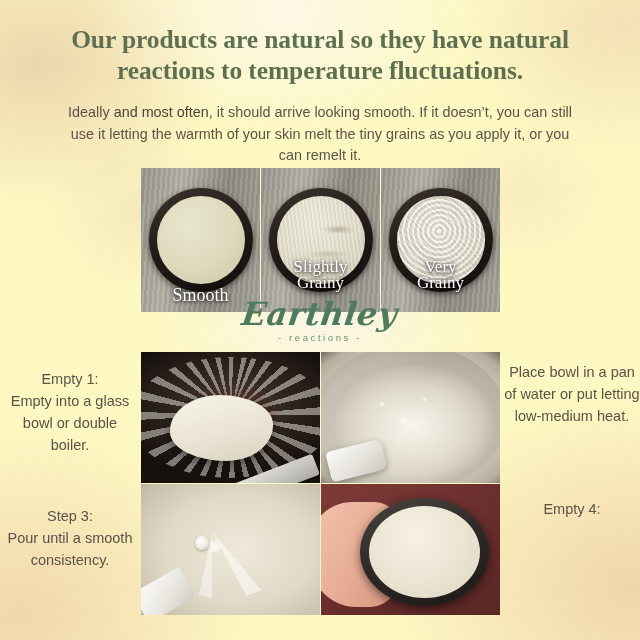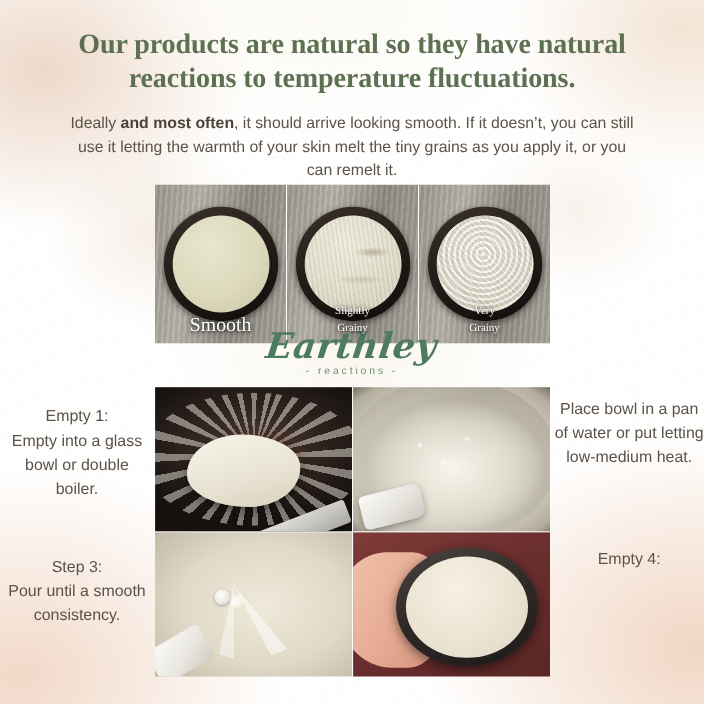--- a/index.html
+++ b/index.html
@@ -14,21 +14,21 @@
     position: relative;
     background: #f3ece1;
   }
 
   
   #infographic {
     position: absolute;
     inset: 0;
     width: 640px;
     height: 640px;
-    background-color: #ffffff;
+    background-color: #fef9c3;
     overflow: hidden;
   }
   .bg-layer {
     position: absolute;
     inset: 0;
     pointer-events: none;
   }
   .bg-wash1 {
     background:
       radial-gradient(ellipse 260px 200px at 6% 10%, rgba(223,186,158,0.55) 0%, rgba(223,186,158,0.22) 45%, rgba(223,186,158,0) 72%),
@@ -67,21 +67,21 @@
     letter-spacing: -0.1px;
     margin: 0 44px;
   }
   .subhead {
     margin: 16px 58px 0 58px;
     font-family: "Liberation Sans", sans-serif;
     font-size: 14.4px;
     line-height: 21.5px;
     color: #5c5349;
   }
-  .subhead b { font-weight: bold; color: #4b443b; }
+  .subhead b { font-weight: normal; color: #4b443b; }
 
   
   .jar-strip {
     position: absolute;
     left: 141px;
     top: 168px;
     width: 359px;
     height: 144px;
     display: flex;
     gap: 1px;
@@ -150,24 +150,24 @@
     inset: 0;
     background:
       repeating-radial-gradient(circle at 48% 40%, rgba(255,255,255,0.55) 0 2px, rgba(170,162,140,0.35) 2px 5px),
       repeating-linear-gradient(45deg, rgba(255,255,255,0.25) 0 2px, rgba(150,143,122,0.22) 2px 4px);
     opacity: 0.85;
   }
   .jar-label {
     position: absolute;
     left: 0;
     right: 0;
-    bottom: 5px;
+    bottom: 21px;
     text-align: center;
     font-family: "Liberation Serif", serif;
-    font-size: 10px;
+    font-size: 17px;
     line-height: 16px;
     color: #ffffff;
     text-shadow: 0 1px 3px rgba(0,0,0,0.85), 0 0 6px rgba(0,0,0,0.5);
     z-index: 3;
     padding: 0 4px;
   }
   .jar-smooth .jar-label { font-size: 18px; bottom: 9px; }
 
   
   .brand-row {

